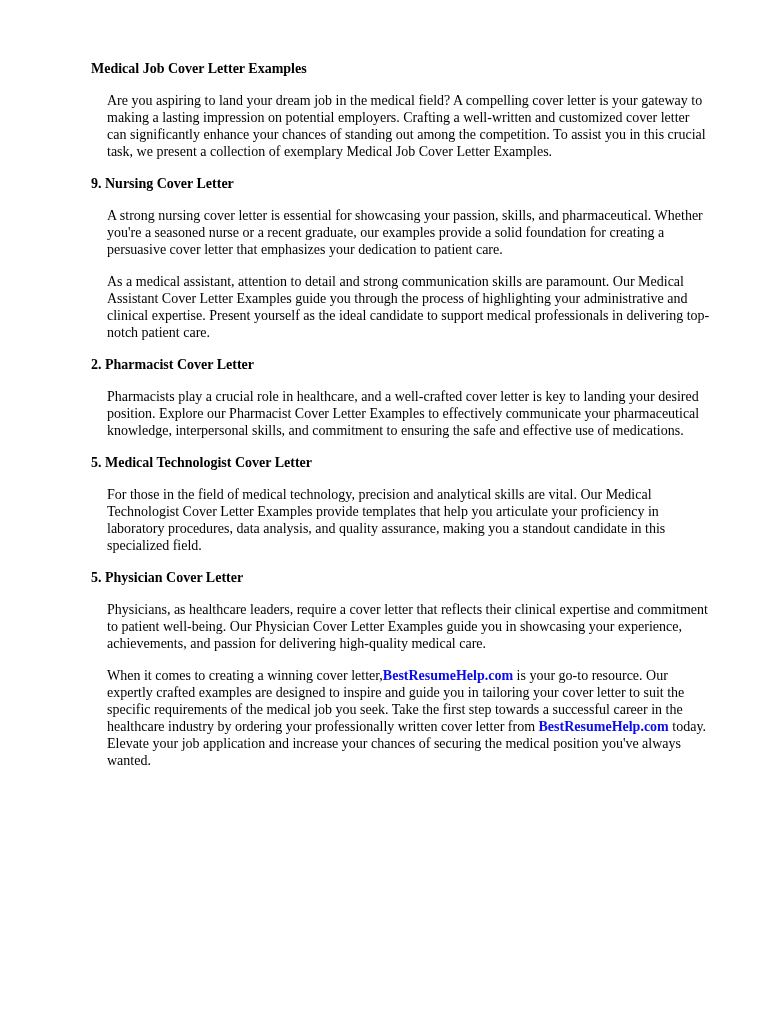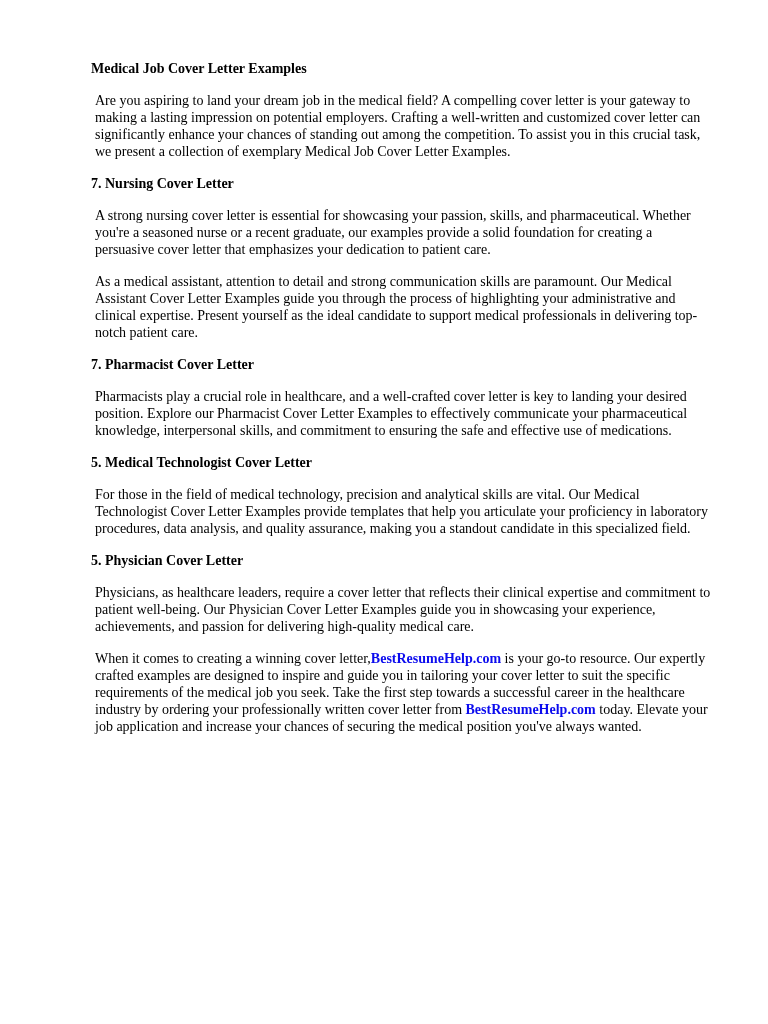--- a/index.html
+++ b/index.html
@@ -19,45 +19,45 @@
     line-height: 17px;
     padding: 60px 57px 16px 91px;
     overflow: hidden;
   }
   .doc-title, .sec-heading {
     font-size: 14px;
     font-weight: bold;
     margin: 0 0 15px 0;
   }
   .para {
-    margin: 0 0 15px 4px;
+    margin: 0 0 15px 16px;
     text-align: left;
   }
   .link {
     color: var(--link-color, #0000ee);
     font-weight: bold;
     cursor: pointer;
     text-decoration: none;
   }
 </style>
 </head>
 <body>
 
 <div class="page">
 
   <h1 class="doc-title">Medical Job Cover Letter Examples</h1>
 
   <p class="para">Are you aspiring to land your dream job in the medical field? A compelling cover letter is your gateway to making a lasting impression on potential employers. Crafting a well-written and customized cover letter can significantly enhance your chances of standing out among the competition. To assist you in this crucial task, we present a collection of exemplary Medical Job Cover Letter Examples.</p>
 
-  <h2 class="sec-heading">7. Nursing Cover Letter</h2>
+  <h2 class="sec-heading">9. Nursing Cover Letter</h2>
   <p class="para">A strong nursing cover letter is essential for showcasing your passion, skills, and pharmaceutical. Whether you're a seasoned nurse or a recent graduate, our examples provide a solid foundation for creating a persuasive cover letter that emphasizes your dedication to patient care.</p>
 
   <p class="para">As a medical assistant, attention to detail and strong communication skills are paramount. Our Medical Assistant Cover Letter Examples guide you through the process of highlighting your administrative and clinical expertise. Present yourself as the ideal candidate to support medical professionals in delivering top-notch patient care.</p>
 
-  <h2 class="sec-heading">7. Pharmacist Cover Letter</h2>
+  <h2 class="sec-heading">2. Pharmacist Cover Letter</h2>
   <p class="para">Pharmacists play a crucial role in healthcare, and a well-crafted cover letter is key to landing your desired position. Explore our Pharmacist Cover Letter Examples to effectively communicate your pharmaceutical knowledge, interpersonal skills, and commitment to ensuring the safe and effective use of medications.</p>
 
   <h2 class="sec-heading">5. Medical Technologist Cover Letter</h2>
   <p class="para">For those in the field of medical technology, precision and analytical skills are vital. Our Medical Technologist Cover Letter Examples provide templates that help you articulate your proficiency in laboratory procedures, data analysis, and quality assurance, making you a standout candidate in this specialized field.</p>
 
   <h2 class="sec-heading">5. Physician Cover Letter</h2>
   <p class="para">Physicians, as healthcare leaders, require a cover letter that reflects their clinical expertise and commitment to patient well-being. Our Physician Cover Letter Examples guide you in showcasing your experience, achievements, and passion for delivering high-quality medical care.</p>
 
   <p class="para"><span class="run">When it comes to creating a winning cover letter,</span><span class="link">BestResumeHelp.com</span><span class="run"> is your go-to resource. Our expertly crafted examples are designed to inspire and guide you in tailoring your cover letter to suit the specific requirements of the medical job you seek. Take the first step towards a successful career in the healthcare industry by ordering your professionally written cover letter from </span><span class="link">BestResumeHelp.com</span><span class="run"> today. Elevate your job application and increase your chances of securing the medical position you've always wanted.</span></p>
 

